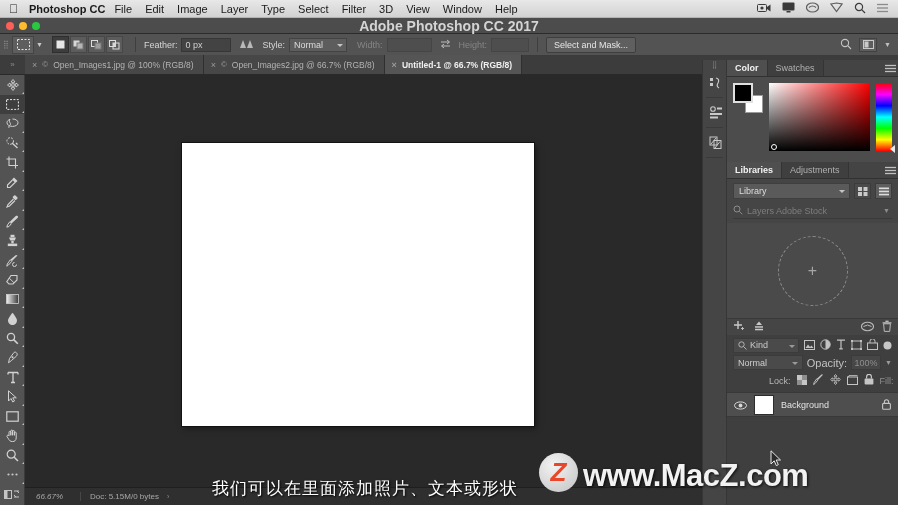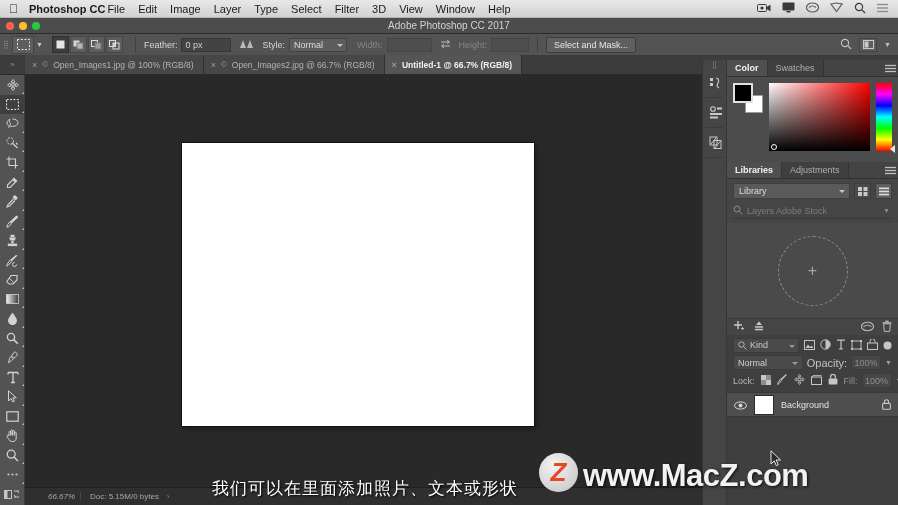--- a/index.html
+++ b/index.html
@@ -14,34 +14,34 @@
 
   
   .macbar {
     position: absolute; left:0; top:0; width:898px; height:18px;
     background: linear-gradient(#e8e8e8, #d2d2d2);
     border-bottom: 1px solid #b4b4b4;
     display: flex; align-items: center;
     font-size: 11px; color: #1a1a1a;
   }
   .macbar .apple { margin: 0 11px 0 9px; font-size: 12px; line-height: 1; }
-  .macbar .appname { font-weight: bold; margin-right: 2px; }
+  .macbar .appname { font-weight: bold; margin-right: 9px; }
   .macbar .mi { margin-right: 13px; white-space: nowrap; }
   .macbar .spacer { flex: 1; }
   .macbar .tray { display: flex; align-items: center; gap: 11px; padding-right: 9px; color:#3a3a3a; }
   .tray-ico { display:inline-block; line-height:1; font-size: 11px; }
 
   
   .titlebar {
     position: absolute; left:0; top:18px; width:898px; height:16px;
     background: #4c4c4c;
     border-bottom: 1px solid #2b2b2b;
     display: flex; align-items: center; justify-content: center;
   }
-  .titlebar .title { font-size: 10px; color: #d4d4d4; }
+  .titlebar .title { font-size: 14px; color: #d4d4d4; font-weight: bold; }
   .lights { position:absolute; left:6px; top:4px; display:flex; gap:5px; }
   .light { width:8px; height:8px; border-radius:50%; }
   .l-red{background:#ff5f57;} .l-yel{background:#ffbd2e;} .l-grn{background:#28c840;}
 
   
   .optionsbar {
     position:absolute; left:0; top:34px; width:898px; height:22px;
     background:#535353; border-bottom:1px solid #3b3b3b;
     display:flex; align-items:center; font-size:9px; color:#d6d6d6;
   }
@@ -109,21 +109,21 @@
   }
   .document {
     position:absolute; left:157px; top:68px; width:352px; height:283px;
     background:#ffffff; box-shadow: 0 0 0 1px #121212, 2px 2px 6px rgba(0,0,0,.5);
   }
   .statusbar{
     position:absolute; left:25px; top:487px; width:677px; height:18px;
     background:#2f2f2f; display:flex; align-items:center;
     font-size:8px; color:#a8a8a8; border-top:1px solid #1f1f1f;
   }
-  .sb-zoom{ width:55px; padding-left:23px;font-style:italic; }
+  .sb-zoom{ width:55px; padding-left:11px;font-style:italic; }
   .sb-doc{ border-left:1px solid #474747; padding-left:9px; }
   .sb-arrow{ margin-left:8px; font-size:7px; color:#8d8d8d; }
 
   
   .rail {
     position:absolute; left:702px; top:60px; width:25px; height:445px;
     background:#454545; border-left:1px solid #363636; border-right:1px solid #363636;
   }
   .rail-grip{ height:9px; display:flex; align-items:center; justify-content:center; color:#888; font-size:7px;}
   .rail-ico{ width:25px; height:27px; display:flex; align-items:center; justify-content:center; color:#c9c9c9; }
@@ -198,21 +198,21 @@
   .lp-blend{ display:flex; align-items:center; gap:4px; padding:0 6px 3px; }
   .blend-select{
     flex:1; height:15px; background:#4a4a4a; border:1px solid #3b3b3b; color:#cfcfcf;
     font-size:9px; padding:0 12px 0 4px; display:flex; align-items:center; position:relative;
   }
   .blend-select:after{content:'';position:absolute;right:4px;top:6px;border-left:3px solid transparent;border-right:3px solid transparent;border-top:3px solid #9a9a9a;}
   .op-label{ font-size:11px; color:#c2c2c2;text-align:center; }
   .op-val{ width:30px; height:15px; background:#474747; border:1px solid #3b3b3b; color:#8f8f8f;
            font-size:9px; display:flex; align-items:center; justify-content:center; }
   .op-caret{ font-size:7px; color:#9a9a9a; }
-  .lp-lock{ display:flex; align-items:center; gap:6px; padding:0 6px 4px; font-size:9px; color:#b8b8b8; }
+  .lp-lock{ display:flex; align-items:center; gap:6px; padding:0 6px 4px; font-size:9px; color:#b8b8b8;margin-left:36px; }
   .lp-lock .icons{ display:flex; gap:6px; color:#c6c6c6; align-items:center; }
   .lp-lock .fill{ margin-left:auto; display:flex; align-items:center; gap:4px; }
   .layer-list{ background:#3f3f3f; }
   .layer-row{
     height:25px; background:#4e4e4e; display:flex; align-items:center;
     gap:7px; padding:0 7px; border-bottom:1px solid #383838; border-top:1px solid #383838;
   }
   .layer-thumb{ width:20px; height:20px; background:#fff; border:1px solid #2d2d2d; }
   .layer-name{ font-size:9px; color:#e2e2e2; }
   .layer-lock{ margin-left:auto; color:#c0c0c0; }

